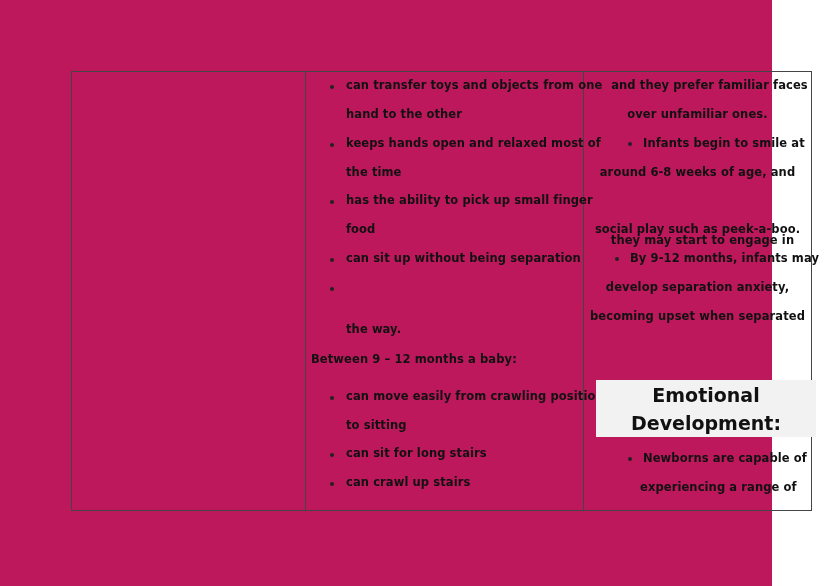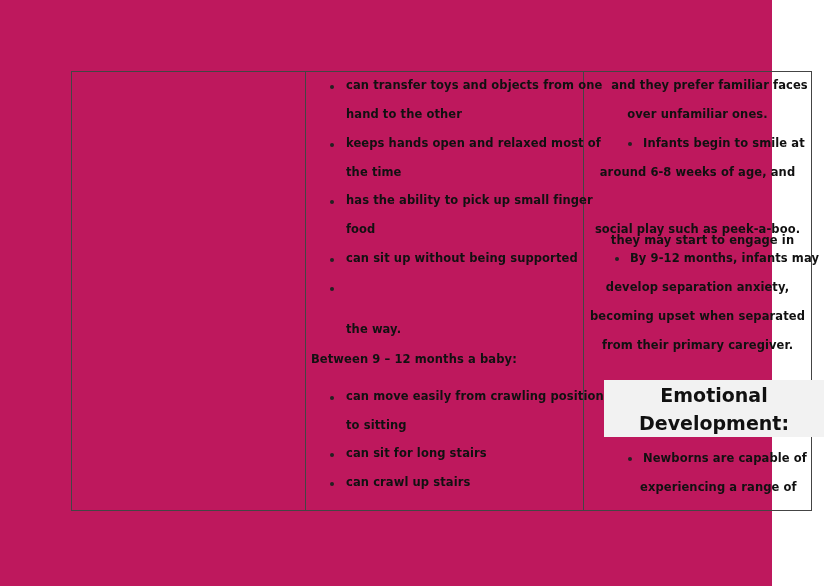--- a/index.html
+++ b/index.html
@@ -7,21 +7,21 @@
          font-family: "DejaVu Sans", sans-serif; color: #111; }
   .page { position: absolute; left: 0; top: 0; width: 772px; height: 586px; background: #be185d; }
   .table { position: absolute; left: 71px; top: 71px; width: 741px; height: 440px;
            border: 1.5px solid #444; box-sizing: border-box; }
   .col { position: absolute; top: 0; bottom: 0; box-sizing: border-box; }
   .col1 { left: 0; width: 234px; border-right: 1.5px solid #444; }
   .col2 { left: 234px; width: 278px; border-right: 1.5px solid #444; }
   .col3 { left: 512px; right: 0; }
   .txt { position: absolute; font-size: 11.5px; font-weight: bold; white-space: nowrap; letter-spacing: 0.1px; }
   .bullet { position: absolute; width: 4px; height: 4px; border-radius: 50%; background: #222; }
-  .heading-box { position: absolute; left: 20px; width: 220px; top: 308px; height: 57px; background: #f2f2f2; }
+  .heading-box { position: absolute; left: 12px; width: 220px; top: 308px; height: 57px; background: #f2f2f2; }
   .heading { position: absolute; left: 0; right: 0; text-align: center; font-size: 19px; font-weight: bold; line-height: 28px; }
   .c { text-align: center; }
 </style>
 </head>
 <body>
 
 <div class="page">
   <div class="table">
 
     <div class="col col1"></div>
@@ -34,21 +34,21 @@
 
       <span class="bullet" style="left:24px;top:71px;"></span>
       <span class="txt" style="left:40px;top:64px;">keeps hands open and relaxed most of</span>
       <span class="txt" style="left:40px;top:93px;">the time</span>
 
       <span class="bullet" style="left:24px;top:128px;"></span>
       <span class="txt" style="left:40px;top:121px;">has the ability to pick up small finger</span>
       <span class="txt" style="left:40px;top:150px;">food</span>
 
       <span class="bullet" style="left:24px;top:186px;"></span>
-      <span class="txt" style="left:40px;top:179px;">can sit up without being supported</span>
+      <span class="txt" style="left:40px;top:179px;">can sit up without being separation</span>
 
       <span class="bullet" style="left:24px;top:215px;"></span>
       <span class="txt" style="left:40px;top:237px;margin-top:13px;">the way.</span>
 
       <span class="txt" style="left:5px;top:280px;">Between 9 – 12 months a baby:</span>
 
       <span class="bullet" style="left:24px;top:324px;"></span>
       <span class="txt" style="left:40px;top:317px;">can move easily from crawling position</span>
       <span class="txt" style="left:40px;top:346px;">to sitting</span>
 
@@ -66,21 +66,20 @@
       <span class="bullet" style="left:44px;top:70px;"></span>
       <span class="txt" style="left:59px;top:64px;">Infants begin to smile at</span>
       <span class="txt c" style="left:0;right:0;top:93px;">around 6-8 weeks of age, and</span>
       <span class="txt c" style="left:10px;right:0;top:121px;margin-top:40px;">they may start to engage in</span>
       <span class="txt c" style="left:0;right:0;top:150px;">social play such as peek-a-boo.</span>
 
       <span class="bullet" style="left:31px;top:185px;"></span>
       <span class="txt" style="left:46px;top:179px;">By 9-12 months, infants may</span>
       <span class="txt c" style="left:0;right:0;top:208px;">develop separation anxiety,</span>
       <span class="txt c" style="left:0;right:0;top:237px;">becoming upset when separated</span>
-      <span class="txt c" style="left:0;right:0;top:266px;">from their primary caregiver.</span>
 
       <div class="heading-box">
         <span class="heading" style="top:1px;">Emotional</span>
         <span class="heading" style="top:29px;">Development:</span>
       </div>
 
       <span class="bullet" style="left:44px;top:385px;"></span>
       <span class="txt" style="left:59px;top:379px;">Newborns are capable of</span>
       <span class="txt" style="left:56px;top:408px;">experiencing a range of</span>
     </div>

